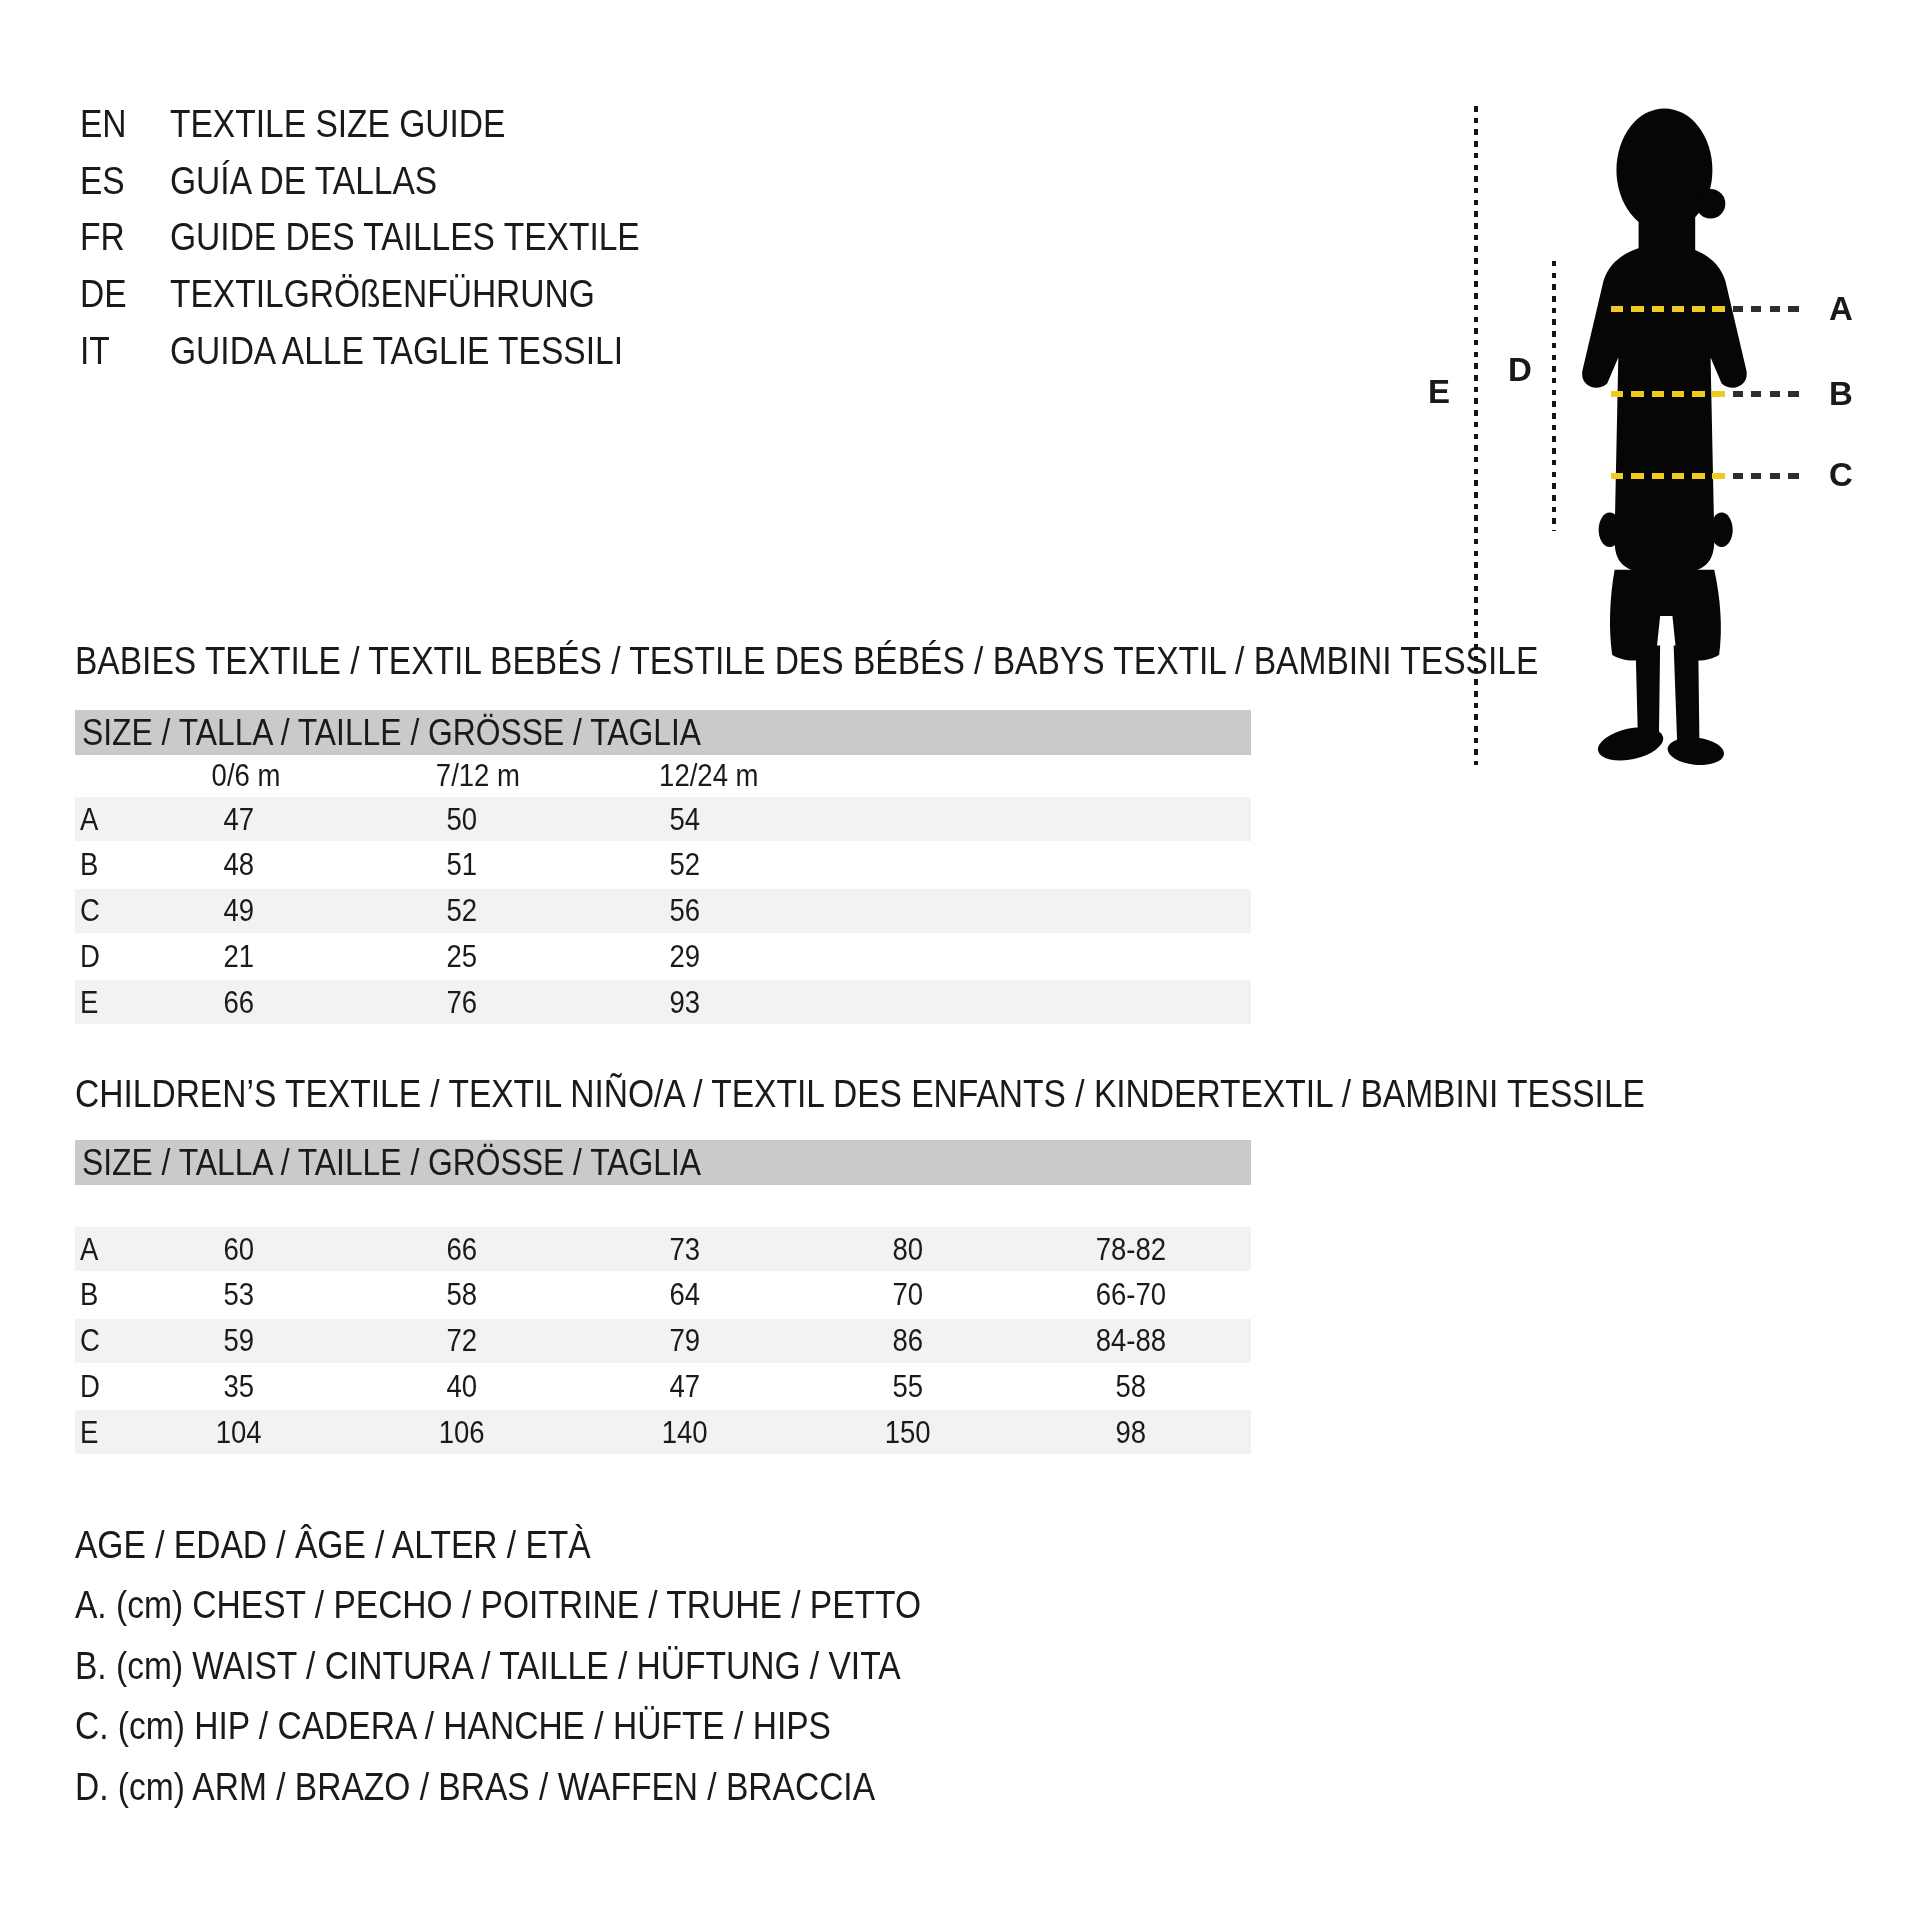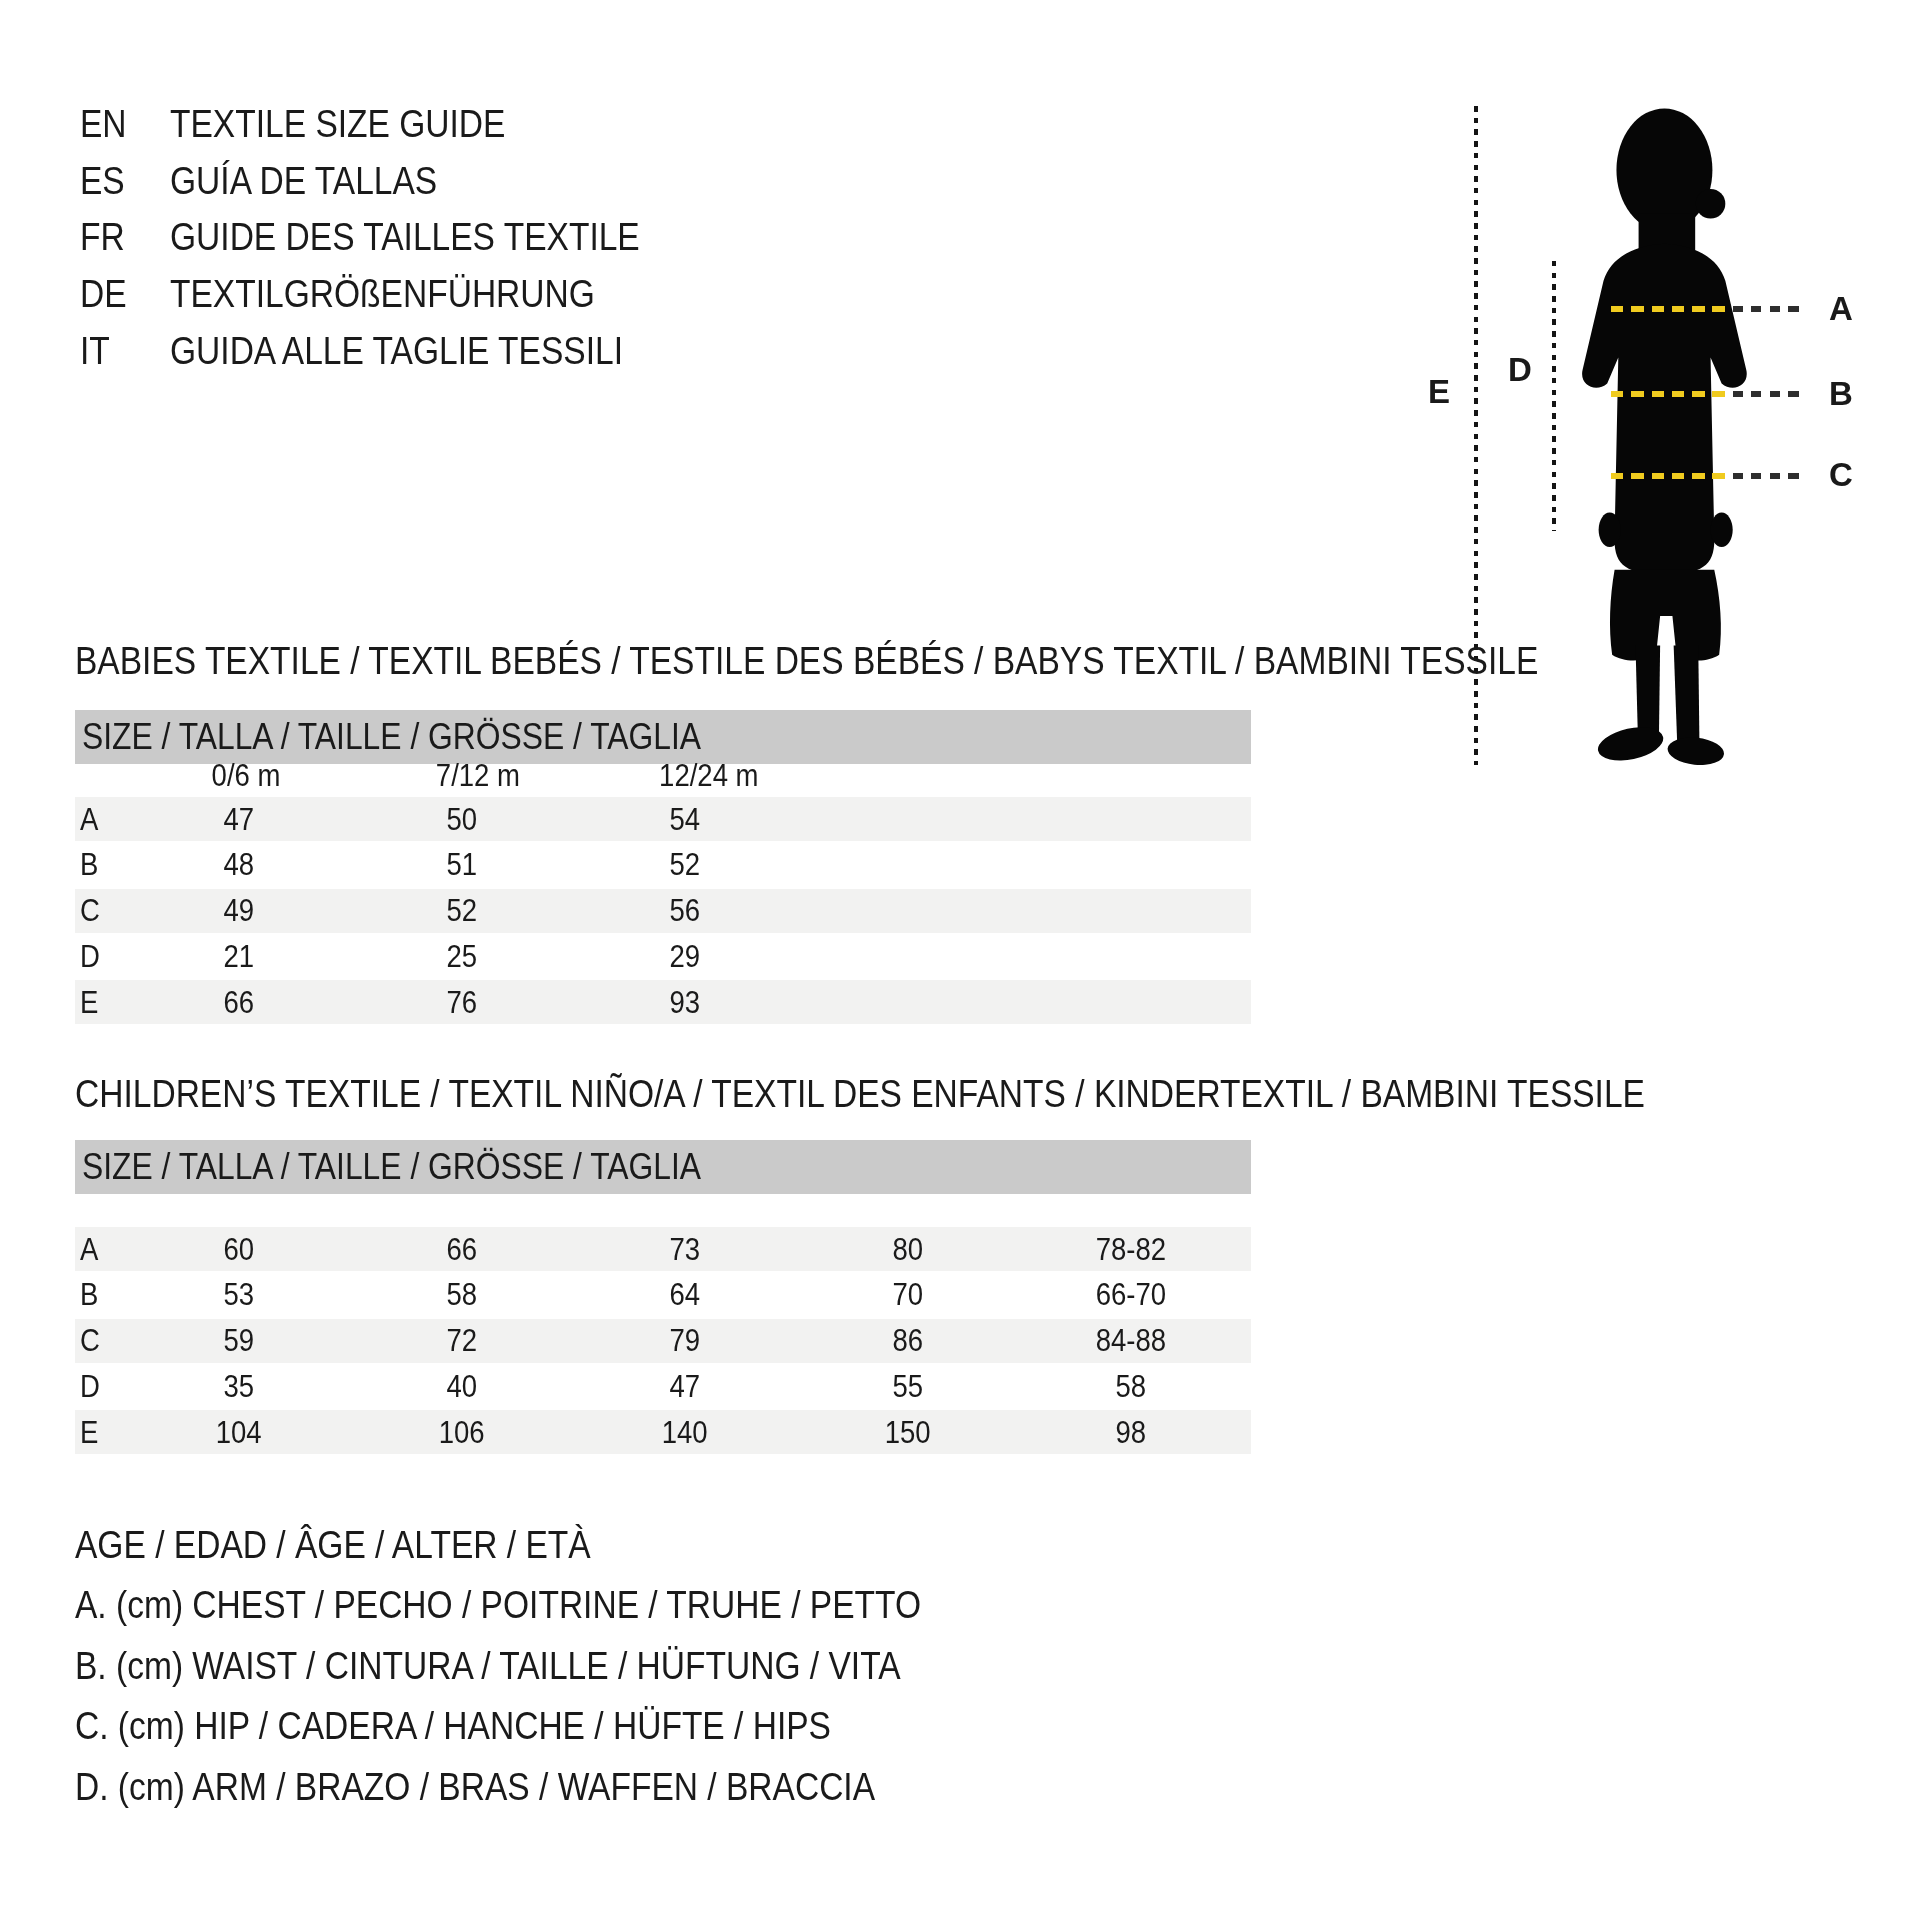--- a/index.html
+++ b/index.html
@@ -17,21 +17,21 @@
   .cl{transform-origin:left center;}
 
   
   .lang-row{position:absolute;left:80px;height:41px;font-size:39px;line-height:41px;white-space:nowrap;}
   .lang-code{display:inline-block;width:90px;}
 
   
   .sec-title{position:absolute;left:75px;font-size:39px;line-height:48px;white-space:nowrap;}
 
   
-  .size-bar{position:absolute;left:75px;width:1176px;height:54px;background:var(--table_header_bg);
+  .size-bar{position:absolute;left:75px;width:1176px;height:45px;background:var(--table_header_bg);
             display:flex;align-items:center;padding-left:7.4px;font-size:37px;}
 
   
   .t-head,.t-row{position:relative;width:1176px;display:grid;align-items:center;font-size:32px;}
   .cols-babies{grid-template-columns:52px 223px 223px 223px 1fr;}
   .cols-children{grid-template-columns:52px 223px 223px 223px 223px 223px 1fr;}
   .t-head{position:absolute;left:75px;height:42px;gap:8px;}
   .t-rows{position:absolute;left:75px;}
   .t-row{height:44px;margin-bottom:1.8px;}
   .t-row.alt{background:var(--row_alt_bg);}

